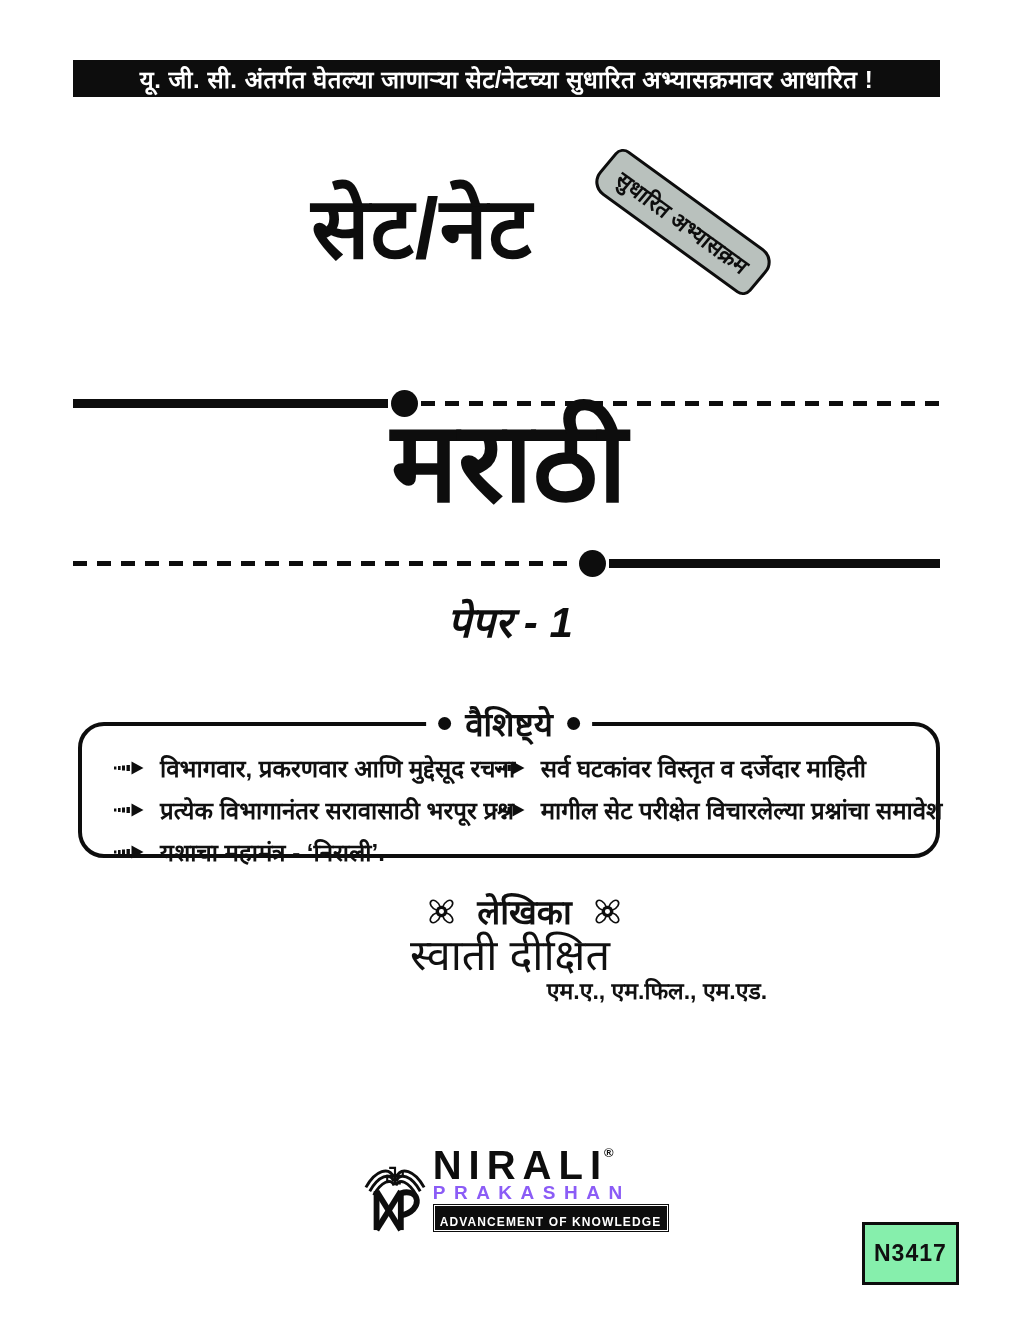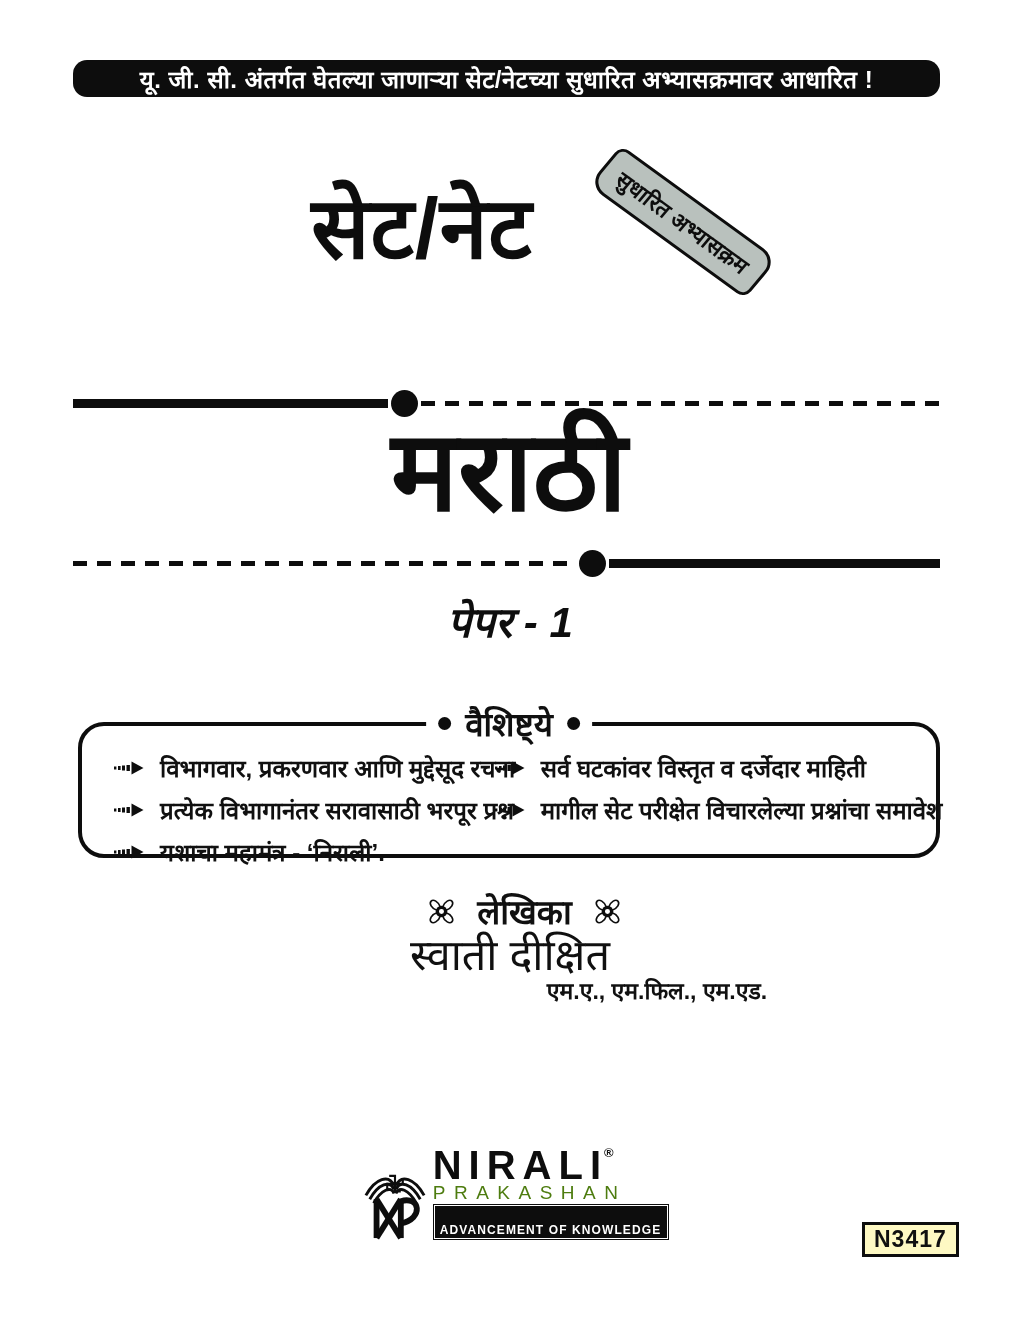--- a/index.html
+++ b/index.html
@@ -11,21 +11,21 @@
     font-family:"Liberation Sans","DejaVu Sans",sans-serif;
     color:#101010;
     overflow:hidden;
   }
 
   
   .banner {
     position:absolute; left:73px; top:60px; width:867px; height:37px;
     background:#0d0d0d; color:#ffffff;
     display:flex; align-items:center; justify-content:center;
-    font-size:24px; font-weight:bold; letter-spacing:.5px; white-space:nowrap;border-radius:14px;
+    font-size:24px; font-weight:bold; letter-spacing:.5px; white-space:nowrap;
   }
 
   
   .series-title {
     position:absolute; left:0; right:0; top:178px;
     text-align:center; transform:translateX(-88px);
     font-size:86px; line-height:100px; font-weight:bold; color:#0d0d0d;
     letter-spacing:1px;
   }
 
@@ -48,21 +48,21 @@
   .rule .dot { width:27px; height:27px; border-radius:50%; background:#0d0d0d; flex:none; margin:0 3px; }
   .rule-top .solid { width:315px; flex:none; }
   .rule-top .dashes { flex:1; }
   .rule-bottom .dashes { width:503px; flex:none; }
   .rule-bottom .solid { flex:1; }
 
   
   .main-title {
     position:absolute; left:0; right:2px; top:402px;
     text-align:center; font-size:112px; line-height:140px;
-    font-weight:bold; color:#0d0d0d;
+    font-weight:bold; color:#0d0d0d;font-family:Liberation Mono, monospace;
   }
 
   .paper-line {
     position:absolute; left:0; right:0; top:592px;
     text-align:center; font-size:42px; font-weight:bold; font-style:italic; color:#0d0d0d;
   }
 
   
   .features-box {
     position:absolute; left:78px; top:722px; width:862px; height:136px;
@@ -111,33 +111,33 @@
   .logo-row {
     position:absolute; left:0; right:0; top:1148px;
     display:flex; justify-content:center; align-items:flex-end; gap:6px;
     transform:translateX(6px);
   }
   .logo-mark { width:64px; height:66px; }
   .logo-text { display:flex; flex-direction:column; align-items:flex-start; }
   .logo-name-row { display:flex; align-items:flex-start; }
   .logo-name { font-size:40px; line-height:34px; font-weight:bold; letter-spacing:7px; color:#0d0d0d; }
   .logo-reg { font-size:13px; line-height:10px; font-weight:bold; margin-left:-4px; }
-  .logo-sub { font-size:19px; font-weight:normal; letter-spacing:8.5px; line-height:20px; margin-top:1px; color:#4d7c0f; }
+  .logo-sub { font-size:19px; font-weight:bold; letter-spacing:8.5px; line-height:20px; margin-top:1px; color:#8b5cf6; }
   .logo-tagline {
     margin-top:1px; background:#0d0d0d; color:#ffffff;
     box-shadow:inset 0 0 0 1px #ffffff; border:1px solid #0d0d0d;
     font-size:12px; font-weight:bold; letter-spacing:1.1px;
-    padding:18px 7px 2px 6px; white-space:nowrap;
+    padding:10px 7px 2px 6px; white-space:nowrap;
   }
 
   
   .code-badge {
     position:absolute; left:862px; top:1222px;
-    border:3px solid #0d0d0d; background:#fef9c3;
-    padding:1px 9px;
+    border:3px solid #0d0d0d; background:#86efac;
+    padding:15px 9px;
     font-size:23px; font-weight:bold; letter-spacing:1px;
   }
 </style>
 </head>
 <body>
 
 <div class="page">
 
   <div class="banner">
     <span>यू. जी. सी. अंतर्गत घेतल्या जाणाऱ्या सेट/नेटच्या सुधारित अभ्यासक्रमावर आधारित !</span>

